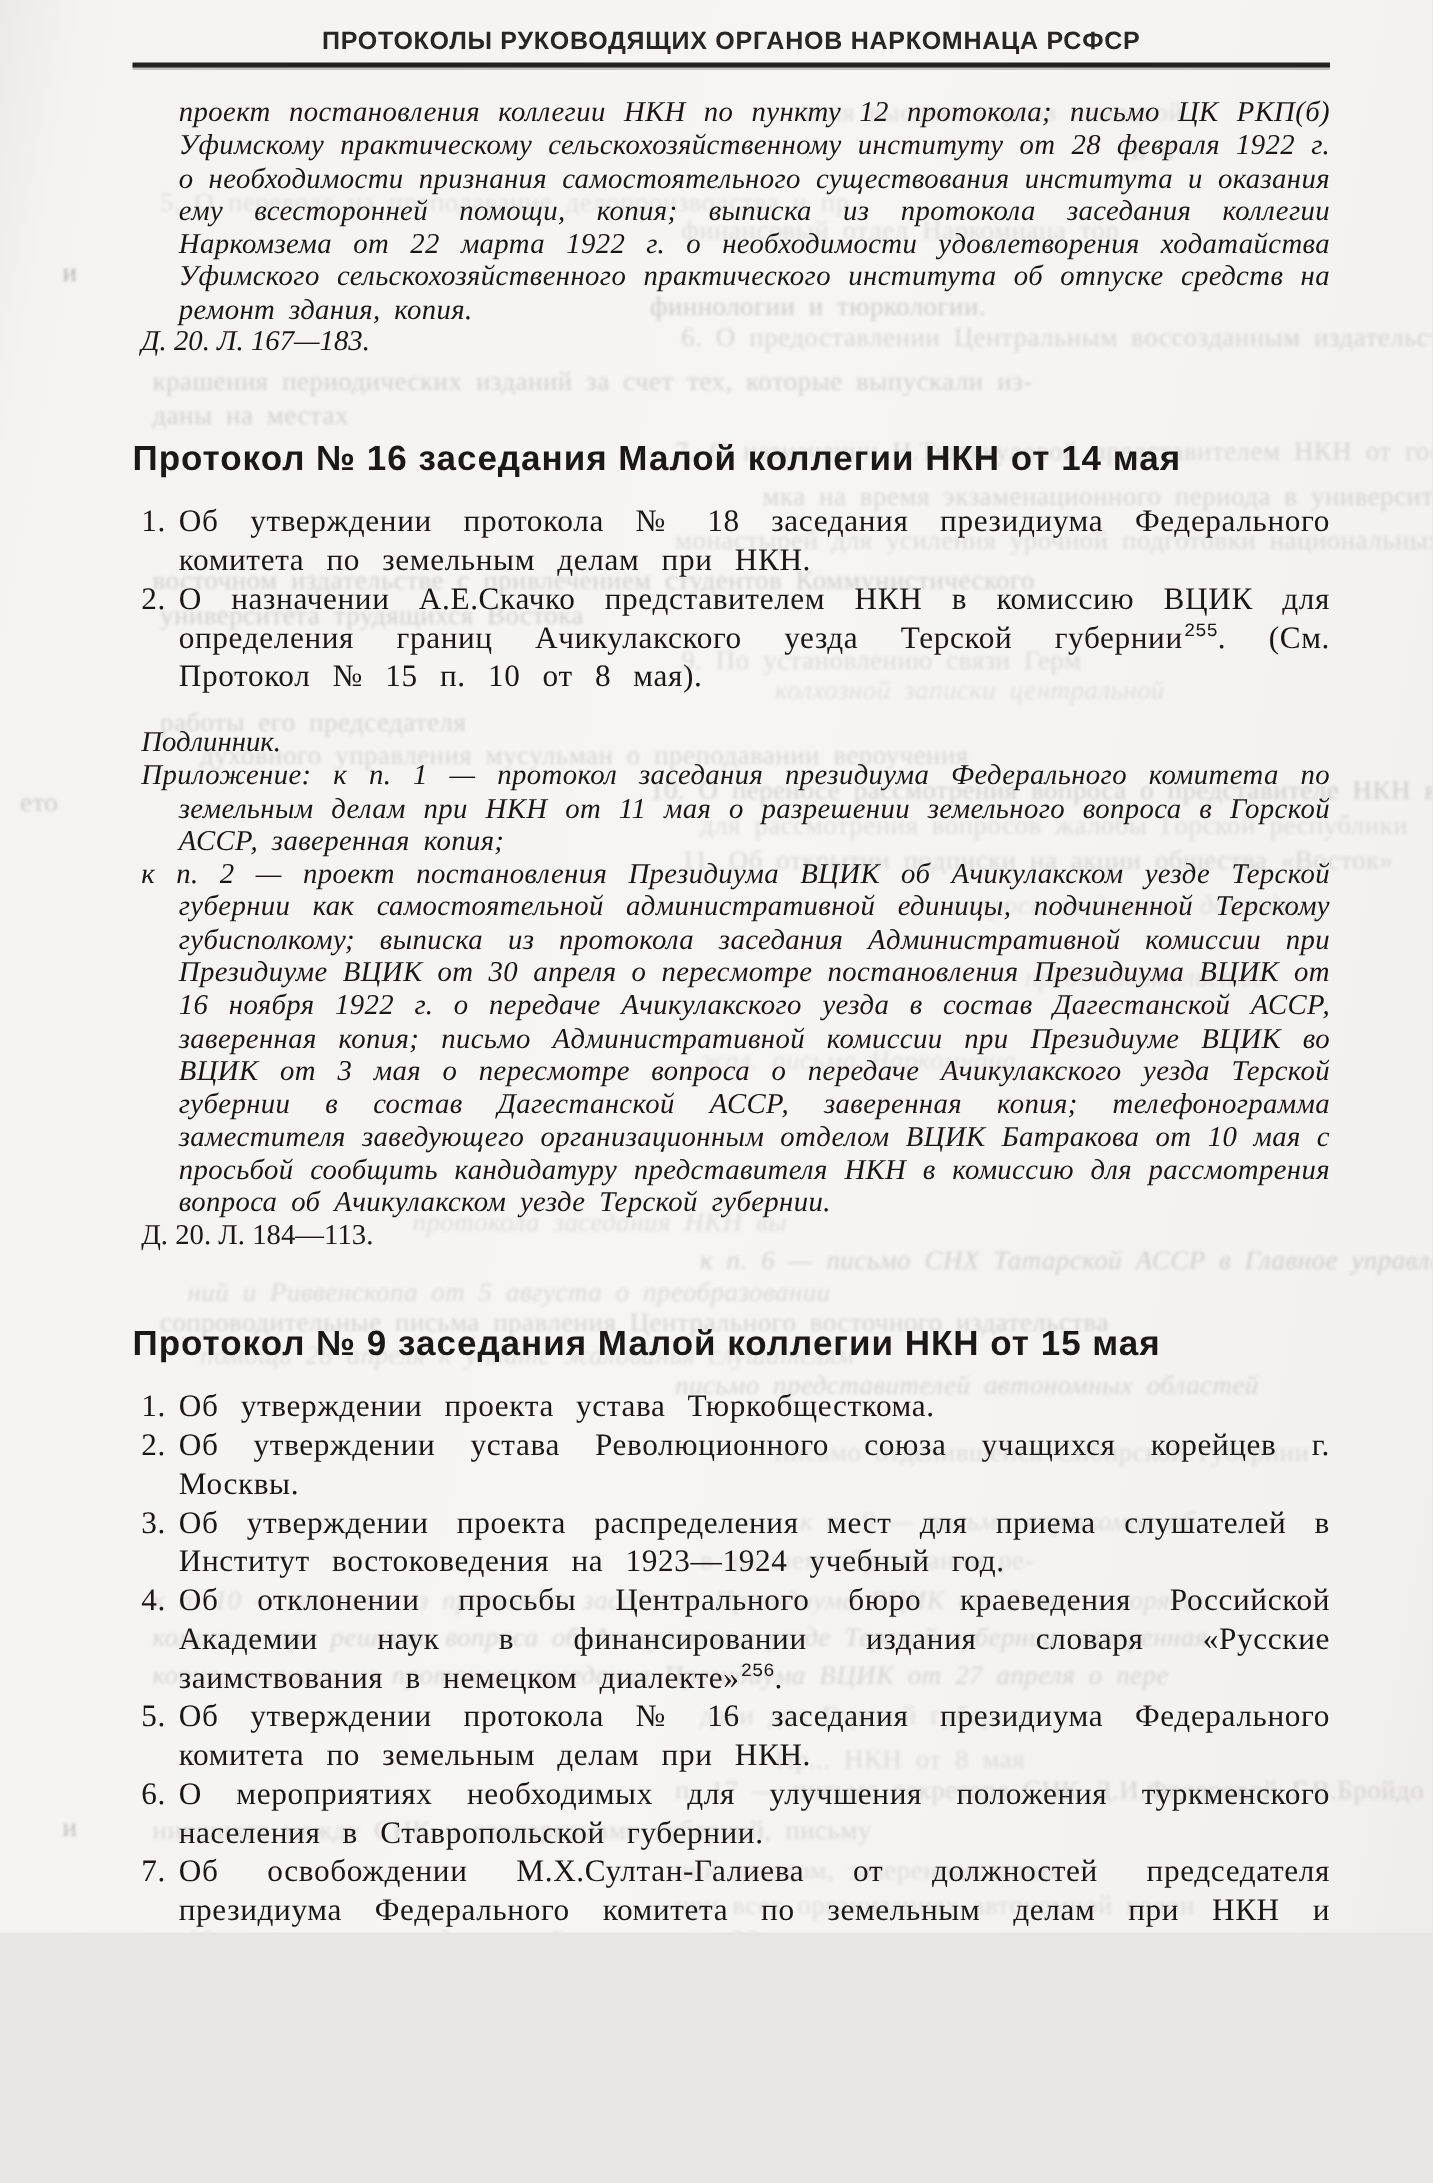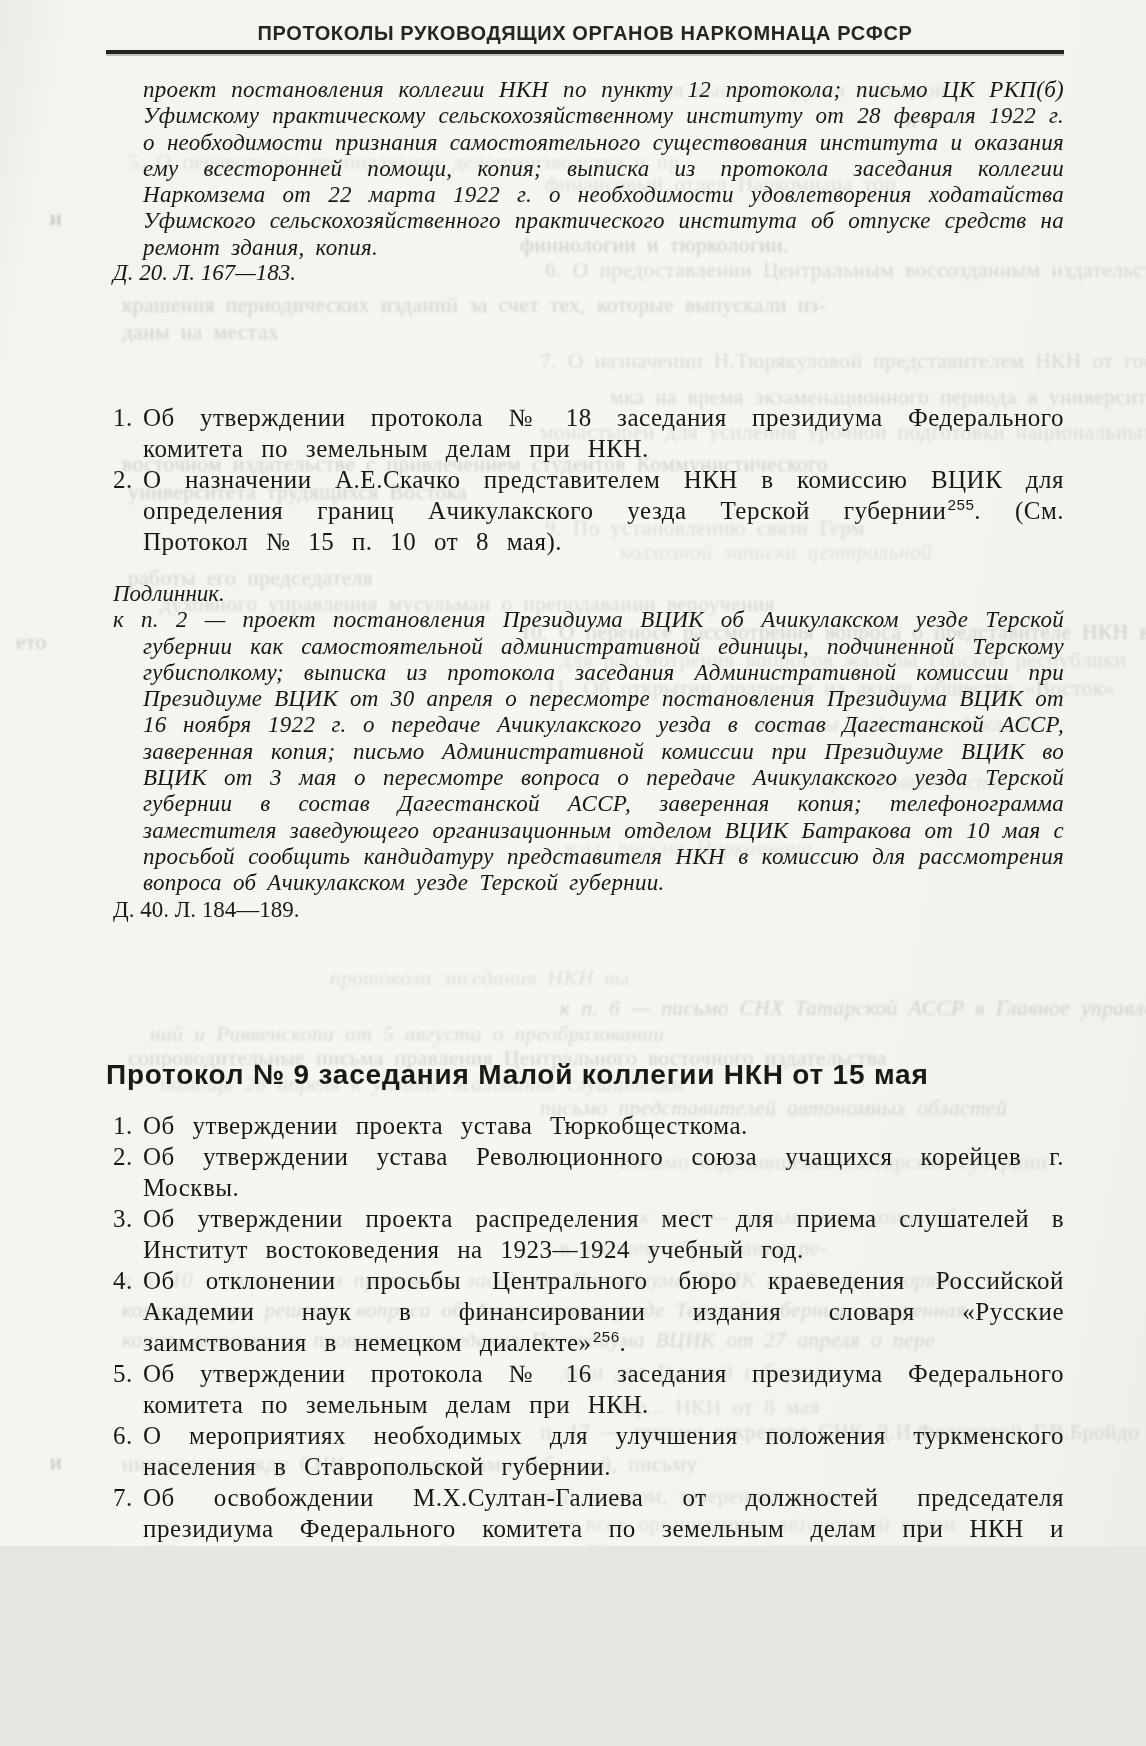--- a/index.html
+++ b/index.html
@@ -124,32 +124,34 @@
   <div class="content">
 
     <div class="running-head">ПРОТОКОЛЫ РУКОВОДЯЩИХ ОРГАНОВ НАРКОМНАЦА РСФСР</div>
 
     <div class="rule"></div>
 
     <div class="intro italic-block">проект постановления коллегии НКН по пункту 12 протокола; письмо ЦК РКП(б) Уфимскому практическому сельскохозяйственному институту от 28 февраля 1922 г. о необходимости признания самостоятельного существования института и оказания ему всесторонней помощи, копия; выписка из протокола заседания коллегии Наркомзема от 22 марта 1922 г. о необходимости удовлетворения ходатайства Уфимского сельскохозяйственного практического института об отпуске средств на ремонт здания, копия.</div>
 
     <p class="ref ref1 italic-block">Д. 20. Л. 167—183.</p>
 
+    <div class="heading h16">Протокол № 16 заседания Малой коллегии НКН от 14 мая</div>
 
     <ol class="list list16">
         <li><span class="num">1.</span>Об утверждении протокола № 18 заседания президиума Федерального комитета по земельным делам при НКН.</li>
         <li><span class="num">2.</span>О назначении А.Е.Скачко представителем НКН в комиссию ВЦИК для определения границ Ачикулакского уезда Терской губернии<sup class="fn">255</sup>. (См. Протокол № 15 п. 10 от 8 мая).</li>
       </ol>
 
     <div class="block2">
       <p class="auth">Подлинник.</p>
       <div class="appendix">
+          <p>Приложение: к п. 1 — протокол заседания президиума Федерального комитета по земельным делам при НКН от 11 мая о разрешении земельного вопроса в Горской АССР, заверенная копия;</p>
           <p>к п. 2 — проект постановления Президиума ВЦИК об Ачикулакском уезде Терской губернии как самостоятельной административной единицы, подчиненной Терскому губисполкому; выписка из протокола заседания Административной комиссии при Президиуме ВЦИК от 30 апреля о пересмотре постановления Президиума ВЦИК от 16 ноября 1922 г. о передаче Ачикулакского уезда в состав Дагестанской АССР, заверенная копия; письмо Административной комиссии при Президиуме ВЦИК во ВЦИК от 3 мая о пересмотре вопроса о передаче Ачикулакского уезда Терской губернии в состав Дагестанской АССР, заверенная копия; телефонограмма заместителя заведующего организационным отделом ВЦИК Батракова от 10 мая с просьбой сообщить кандидатуру представителя НКН в комиссию для рассмотрения вопроса об Ачикулакском уезде Терской губернии.</p>
         </div>
-      <p class="ref">Д. 40. Л. 184—189.</p>
+      <p class="ref">Д. 20. Л. 184—113.</p>
     </div>
 
     <div class="heading h17">Протокол № 9 заседания Малой коллегии НКН от 15 мая</div>
 
     <ol class="list list17">
         <li><span class="num">1.</span>Об утверждении проекта устава Тюркобщесткома.</li>
         <li><span class="num">2.</span>Об утверждении устава Революционного союза учащихся корейцев г. Москвы.</li>
         <li><span class="num">3.</span>Об утверждении проекта распределения мест для приема слушателей в Институт востоковедения на 1923—1924 учебный год.</li>
         <li><span class="num">4.</span>Об отклонении просьбы Центрального бюро краеведения Российской Академии наук в финансировании издания словаря «Русские заимствования в немецком диалекте»<sup class="fn">256</sup>.</li>
         <li><span class="num">5.</span>Об утверждении протокола № 16 заседания президиума Федерального комитета по земельным делам при НКН.</li>

